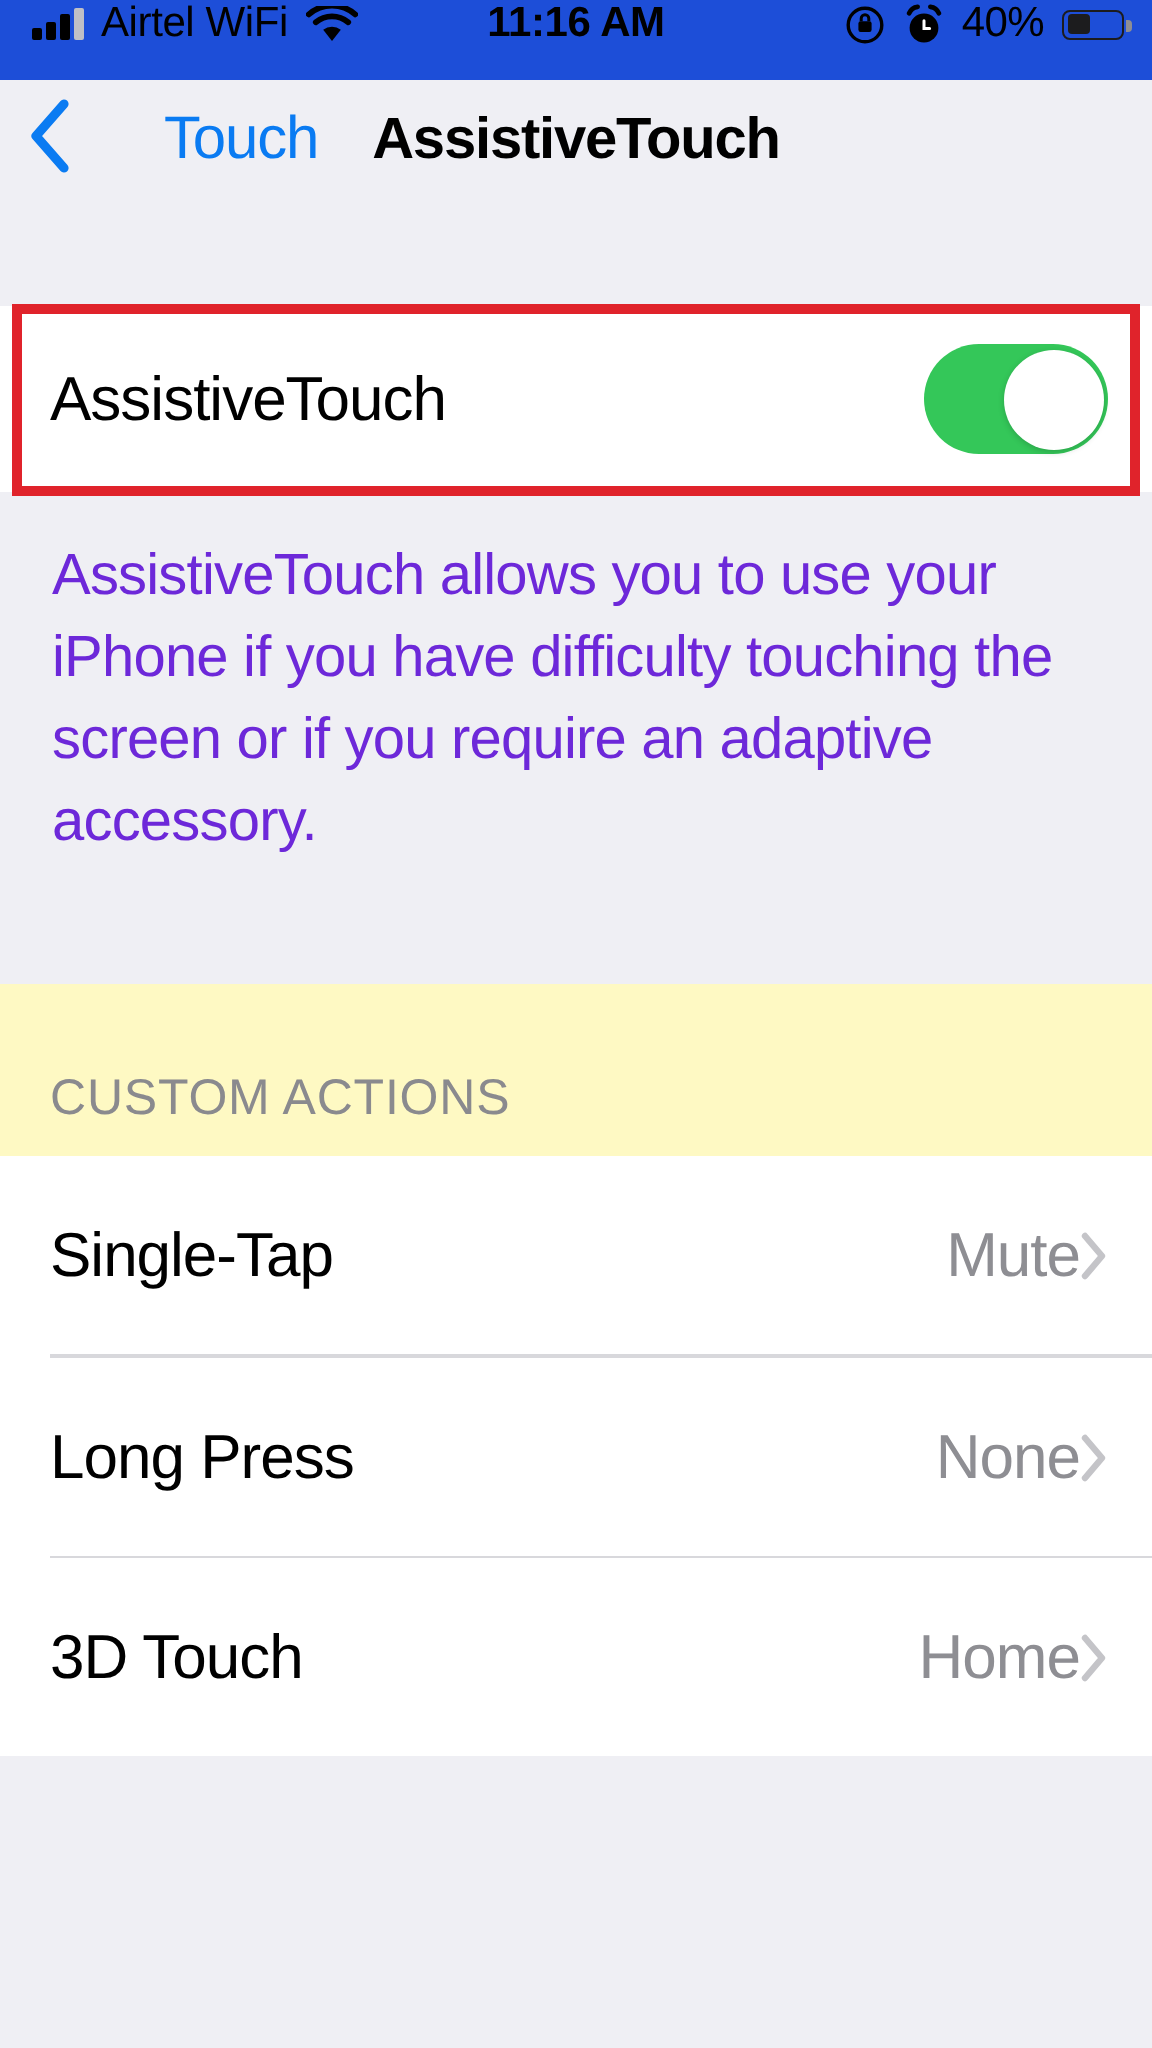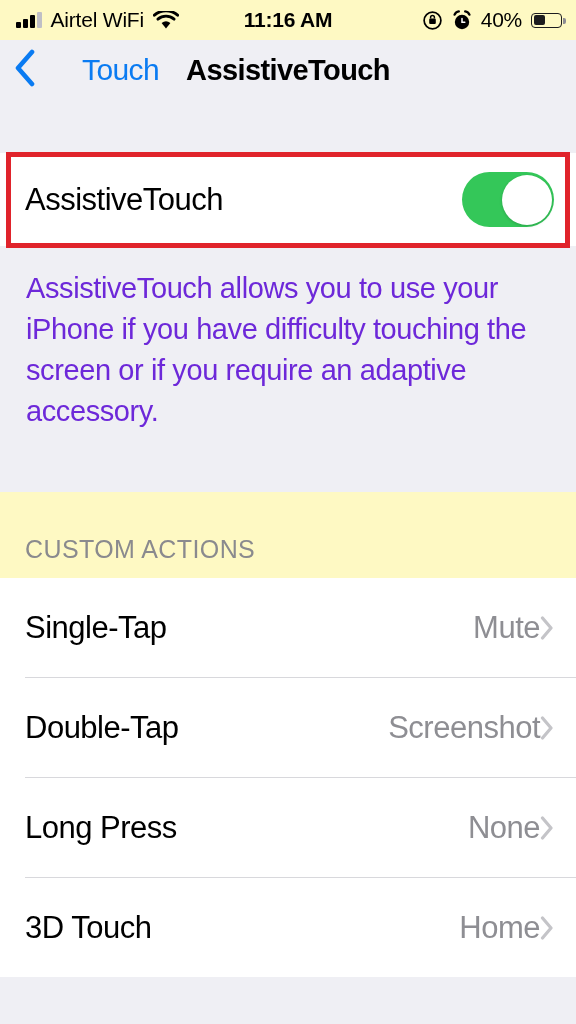--- a/index.html
+++ b/index.html
@@ -7,21 +7,21 @@
     width:576px; height:1024px;
     font-family:"Liberation Sans", sans-serif;
     background:#EFEFF4;
     overflow:hidden;
   }
   #screen { position:relative; width:576px; height:1024px; background:#EFEFF4; }
 
   
   .statusbar {
     position:relative; height:40px; width:100%;
-    display:flex; align-items:center; background:#fef9c3;
+    display:flex; align-items:flex-start; background:#1d4ed8;
   }
   .sb-left  { display:flex; align-items:center; gap:9px; padding-left:16px; }
   .sb-center{ position:absolute; left:0; right:0; text-align:center;
               font-size:21px; font-weight:bold; color:#000; letter-spacing:-0.2px; }
   .sb-right { margin-left:auto; display:flex; align-items:center; gap:9px; padding-right:14px; }
   .signal { display:flex; align-items:flex-end; gap:2.5px; height:16px; }
   .signal i { display:block; width:4.5px; background:#000; border-radius:1px; }
   .signal i:nth-child(1){ height:6px; }
   .signal i:nth-child(2){ height:9px; }
   .signal i:nth-child(3){ height:13px; }
@@ -162,29 +162,20 @@
       <span class="title">Single-Tap</span>
       <span class="right">
         <span class="value">Mute</span>
         <svg class="chev" viewBox="0 0 14 24">
           <path d="M2.5 2 L11 12 L2.5 22" fill="none" stroke="#c4c4c8" stroke-width="3.2" stroke-linecap="round" stroke-linejoin="round"></path>
         </svg>
       </span>
     </div>
     <div class="sep"></div>
 
-    <div class="row">
-      <span class="title">Double-Tap</span>
-      <span class="right">
-        <span class="value">Screenshot</span>
-        <svg class="chev" viewBox="0 0 14 24">
-          <path d="M2.5 2 L11 12 L2.5 22" fill="none" stroke="#c4c4c8" stroke-width="3.2" stroke-linecap="round" stroke-linejoin="round"></path>
-        </svg>
-      </span>
-    </div>
     <div class="sep"></div>
 
     <div class="row">
       <span class="title">Long Press</span>
       <span class="right">
         <span class="value">None</span>
         <svg class="chev" viewBox="0 0 14 24">
           <path d="M2.5 2 L11 12 L2.5 22" fill="none" stroke="#c4c4c8" stroke-width="3.2" stroke-linecap="round" stroke-linejoin="round"></path>
         </svg>
       </span>

